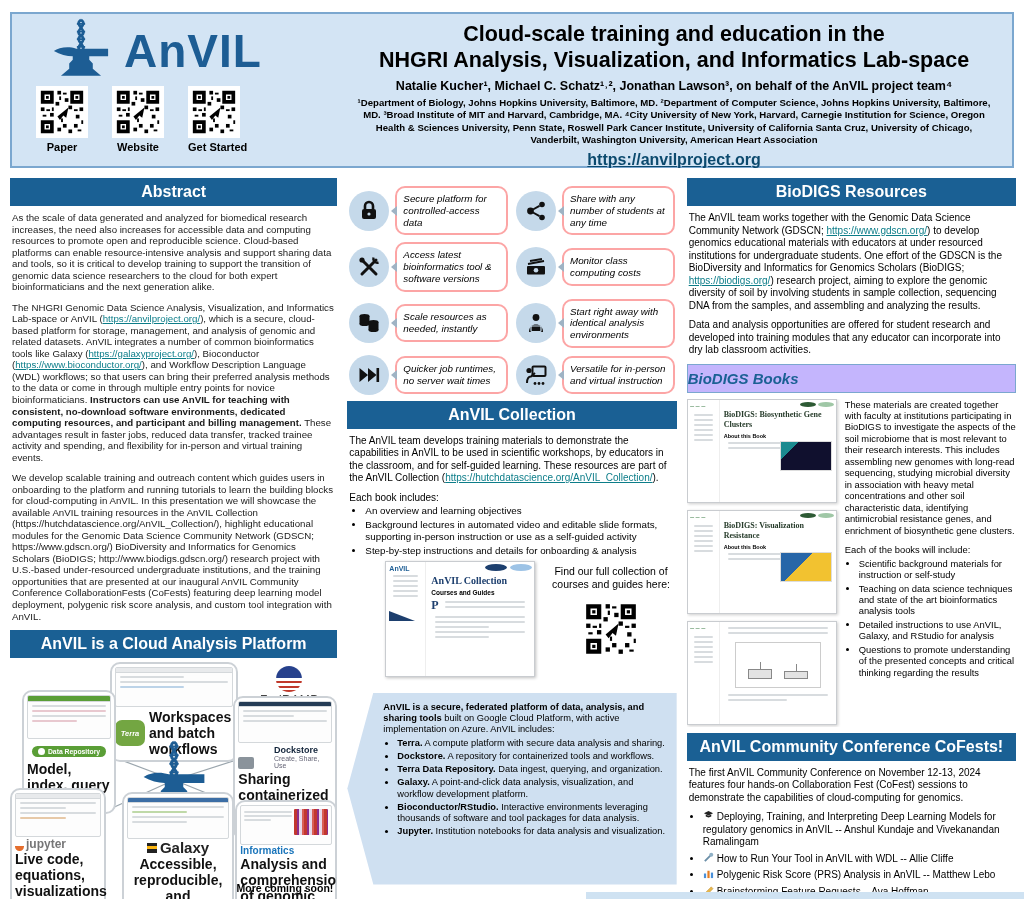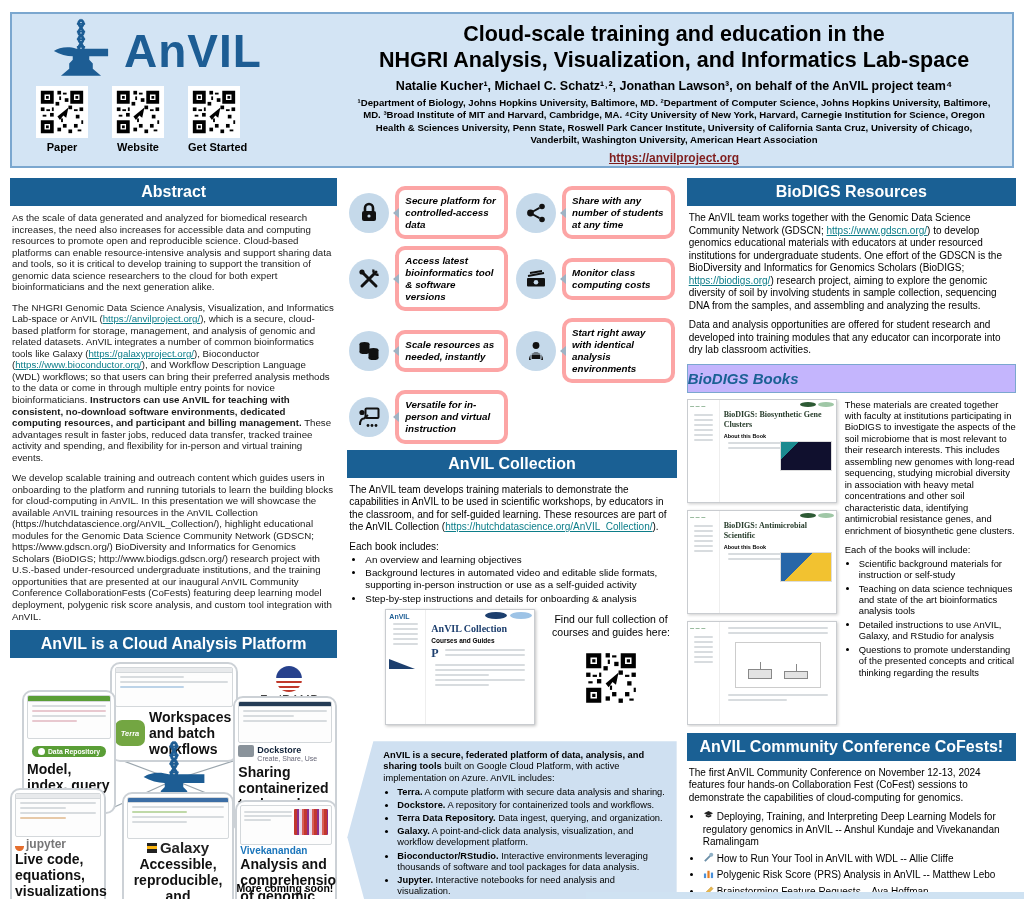--- a/index.html
+++ b/index.html
@@ -15,21 +15,21 @@
   .logo-text { font-size:46px; font-weight:bold; color:#1d5d94; letter-spacing:1px; }
   .qr-row { display:flex; gap:24px; padding-left:18px; margin-top:2px; }
   .qr-item { text-align:center; }
   .qr-box { width:52px; height:52px; background:#fff; padding:3px; }
   .qr-box svg { width:100%; height:100%; }
   .qr-label { font-size:11px; font-weight:bold; margin-top:3px; color:#000; }
   .hdr-center { flex:1; text-align:center; padding:8px 14px 4px 6px; }
   .poster-title { font-size:21.5px; font-weight:bold; color:#000; line-height:1.2; }
   .authors { font-size:12.5px; font-weight:bold; margin-top:5px; }
   .affil { font-size:9.6px; font-weight:bold; margin-top:4px; line-height:1.3; }
-  .hdr-link { display:inline-block; font-size:12px; font-weight:bold; color:#7f1d1d;
+  .hdr-link { display:inline-block; font-size:16px; font-weight:bold; color:#0c4a6e;
               text-decoration:underline; margin-top:5px; }
 
   
   .cols { position:absolute; top:178px; left:10px; right:8px; bottom:0; display:flex; gap:10px; }
   .col { overflow:hidden; }
   .col-left { width:328px; }
   .col-mid { width:330px; }
   .col-right { width:330px; }
   .bar { background:#1a6094; color:#fff; font-weight:bold; font-size:16px;
          text-align:center; padding:5px 0 5px; }
@@ -69,22 +69,22 @@
   .bioc-logo { color:#1a75bb; font-weight:bold; font-size:10px; }
   .heat { height:26px; background:repeating-linear-gradient(90deg,#c2372f 0 3px,#8b2d8c 3px 5px,#e7d9ea 5px 8px,#d85f56 8px 10px); border-radius:1px; }
   .more-soon { position:absolute; right:4px; bottom:0; font-weight:bold; font-size:10.5px; }
 
   
   .adv-grid { display:grid; grid-template-columns:1fr 1fr; gap:7px 8px; padding:8px 2px 6px 2px; }
   .adv-item { display:flex; align-items:center; gap:6px; }
   .adv-icon { width:40px; height:40px; border-radius:50%; background:#c5d9ea; flex:none;
               display:flex; align-items:center; justify-content:center; }
   .adv-icon svg { width:24px; height:24px; }
-  .adv-bubble { position:relative; border:4px solid #fca5a5; border-radius:10px; background:#fff;
-                padding:5px 6px; font-size:9.8px; font-weight:bold; font-style:italic; line-height:1.2; }
+  .adv-bubble { position:relative; border:2px solid #fca5a5; border-radius:10px; background:#fff;
+                padding:5px 6px; font-size:9.8px; font-weight:normal; font-style:italic; line-height:1.2; }
   .adv-bubble:before { content:""; position:absolute; left:-6px; top:50%; margin-top:-5px;
                 width:0; height:0; border-top:5px solid transparent; border-bottom:5px solid transparent;
                 border-right:6px solid #9fb3c4; }
   .coll-text { font-size:10px; line-height:1.25; padding:6px 2px 0 2px; }
   .coll-text p { margin-bottom:7px; }
   .mid-label { font-size:10px; margin:2px 2px; }
   ul.dots { list-style:disc; padding-left:16px; font-size:9.8px; line-height:1.22; margin:2px 2px 4px 2px; }
   ul.dots li { margin-bottom:2px; }
   .coll-row { display:flex; gap:10px; margin-top:4px; height:122px; }
   .coll-shot { width:150px; height:116px; margin-left:38px; background:#fff; border:1px solid #c9ccd0;
@@ -291,21 +291,21 @@
           <div class="cap" style="margin-top:2px">Model, index, query data</div>
         </div>
 
         <div class="dcard" style="right:0;top:36px;width:104px;">
           <div class="shot" style="height:42px">
               <div class="shot-top dark"></div>
               <div class="sline"></div>
               <div class="sline short"></div>
               <div class="sline"></div>
             </div>
-          <div style="display:flex;gap:3px;align-items:flex-start;margin-top:2px">
+          <div style="display:flex;gap:20px;align-items:flex-end;margin-top:2px">
             <div style="width:16px;height:12px;background:#8a939b;border-radius:2px"></div>
             <div>
               <div style="font-weight:bold;font-size:9px;color:#12243a">Dockstore</div>
               <div style="font-size:7px;color:#667">Create, Share, Use</div>
             </div>
           </div>
           <div class="cap" style="margin-top:2px">Sharing containerized tools and workflows</div>
         </div>
 
         <svg style="position:absolute;left:130px;top:80px;width:68px;height:74px">
@@ -344,21 +344,21 @@
 
         <div class="dcard" style="right:0;top:140px;width:102px;">
           <div class="shot" style="height:40px;display:flex;gap:2px;padding:3px">
             <div style="flex:1">
                 <div class="sline" style="margin:2px 0"></div>
                 <div class="sline" style="margin:2px 0"></div>
                 <div class="sline short" style="margin:2px 0"></div>
               </div>
             <div class="heat" style="width:34px"></div>
           </div>
-          <div class="bioc-logo">Vivekanandan</div>
+          <div class="bioc-logo">Informatics</div>
           <div class="cap">Analysis and comprehension of genomic data in R</div>
         </div>
 
         <div class="more-soon">More coming soon!</div>
       </div>
     </section>
 
     <section class="col col-mid">
       <div class="adv-grid">
         <div class="adv-item">
@@ -417,20 +417,29 @@
         </div>
         <div class="adv-item">
           <span class="adv-icon">
               <svg viewBox="0 0 24 24" fill="#111">
                 <circle cx="12" cy="6.5" r="3.4"></circle>
                 <path d="M5 21c0-5 3-7.5 7-7.5S19 16 19 21z"></path>
                 <rect x="7" y="15" width="10" height="5.5" rx="1" stroke="#c5d9ea" stroke-width="1.2"></rect>
               </svg>
             </span>
           <span class="adv-bubble">Start right away with identical analysis environments</span>
+        </div>
+        <div class="adv-item">
+          <span class="adv-icon">
+              <svg viewBox="0 0 24 24" fill="#111">
+                <path d="M2.5 5 11 12 2.5 19zM11 5l8.5 7L11 19z"></path>
+                <rect x="19.5" y="5" width="2.6" height="14"></rect>
+              </svg>
+            </span>
+          <span class="adv-bubble">Quicker job runtimes, no server wait times</span>
         </div>
         <div class="adv-item">
           <span class="adv-icon">
               <svg viewBox="0 0 24 24">
                 <rect x="8.5" y="3.5" width="13" height="9.5" rx="1" fill="none" stroke="#111" stroke-width="2"></rect>
                 <circle cx="5" cy="7.5" r="2.6" fill="#111"></circle>
                 <path d="M3 20c0-4 1.5-6.5 4-6.5l4-3.5" stroke="#111" stroke-width="2" fill="none"></path>
                 <circle cx="11" cy="20.5" r="1.4" fill="#111"></circle>
                 <circle cx="15" cy="20.5" r="1.4" fill="#111"></circle>
                 <circle cx="19" cy="20.5" r="1.4" fill="#111"></circle>
@@ -492,21 +501,21 @@
       </div>
 
       <div class="chevron">
         <div><span class="seg-b">AnVIL is a secure, federated platform of data, analysis, and sharing tools</span><span> built on Google Cloud Platform, with active implementation on Azure. AnVIL includes:</span></div>
         <ul>
           <li><span class="seg-b">Terra.</span><span> A compute platform with secure data analysis and sharing.</span></li>
           <li><span class="seg-b">Dockstore.</span><span> A repository for containerized tools and workflows.</span></li>
           <li><span class="seg-b">Terra Data Repository.</span><span> Data ingest, querying, and organization.</span></li>
           <li><span class="seg-b">Galaxy.</span><span> A point-and-click data analysis, visualization, and workflow development platform.</span></li>
           <li><span class="seg-b">Bioconductor/RStudio.</span><span> Interactive environments leveraging thousands of software and tool packages for data analysis.</span></li>
-          <li><span class="seg-b">Jupyter.</span><span> Interactive notebooks for need analysis and visualization.</span></li>
+          <li><span class="seg-b">Jupyter.</span><span> Institution notebooks for data analysis and visualization.</span></li>
         </ul>
       </div>
     </section>
 
     <section class="col col-right">
       <div class="bar">BioDIGS Resources</div>
       <div class="bio-text">
         <p><span>The AnVIL team works together with the Genomic Data Science Community Network (GDSCN; </span><span class="seg-link">https://www.gdscn.org/</span><span>) to develop genomics educational materials with educators at under resourced institutions for undergraduate students. One effort of the GDSCN is the BioDiversity and Informatics for Genomics Scholars (BioDIGS; </span><span class="seg-link">https://biodigs.org/</span><span>) research project, aiming to explore the genomic diversity of soil by involving students in sample collection, sequencing DNA from the samples, and assembling and analyzing the results.</span></p>
         <p><span>Data and analysis opportunities are offered for student research and developed into training modules that any educator can incorporate into dry lab classroom activities.</span></p>
       </div>
@@ -544,21 +553,21 @@
                 <div class="sline"></div>
                 <div class="sline"></div>
                 <div class="sline"></div>
                 <div class="sline"></div>
               </div>
             <div class="bk-main">
               <div class="bk-ovals">
                   <i></i>
                   <i></i>
                 </div>
-              <div class="bk-title">BioDIGS: Antimicrobial Scientific</div>
+              <div class="bk-title">BioDIGS: Visualization Resistance</div>
               <div class="bk-about">About this Book</div>
               <div class="bk-cover cover2"></div>
               <div class="sline"></div>
                 <div class="sline short"></div>
             </div>
           </div>
           <div class="book-card">
             <div class="bk-side">
                 <div class="bk-logo">~~~</div>
                 <div class="sline"></div>

